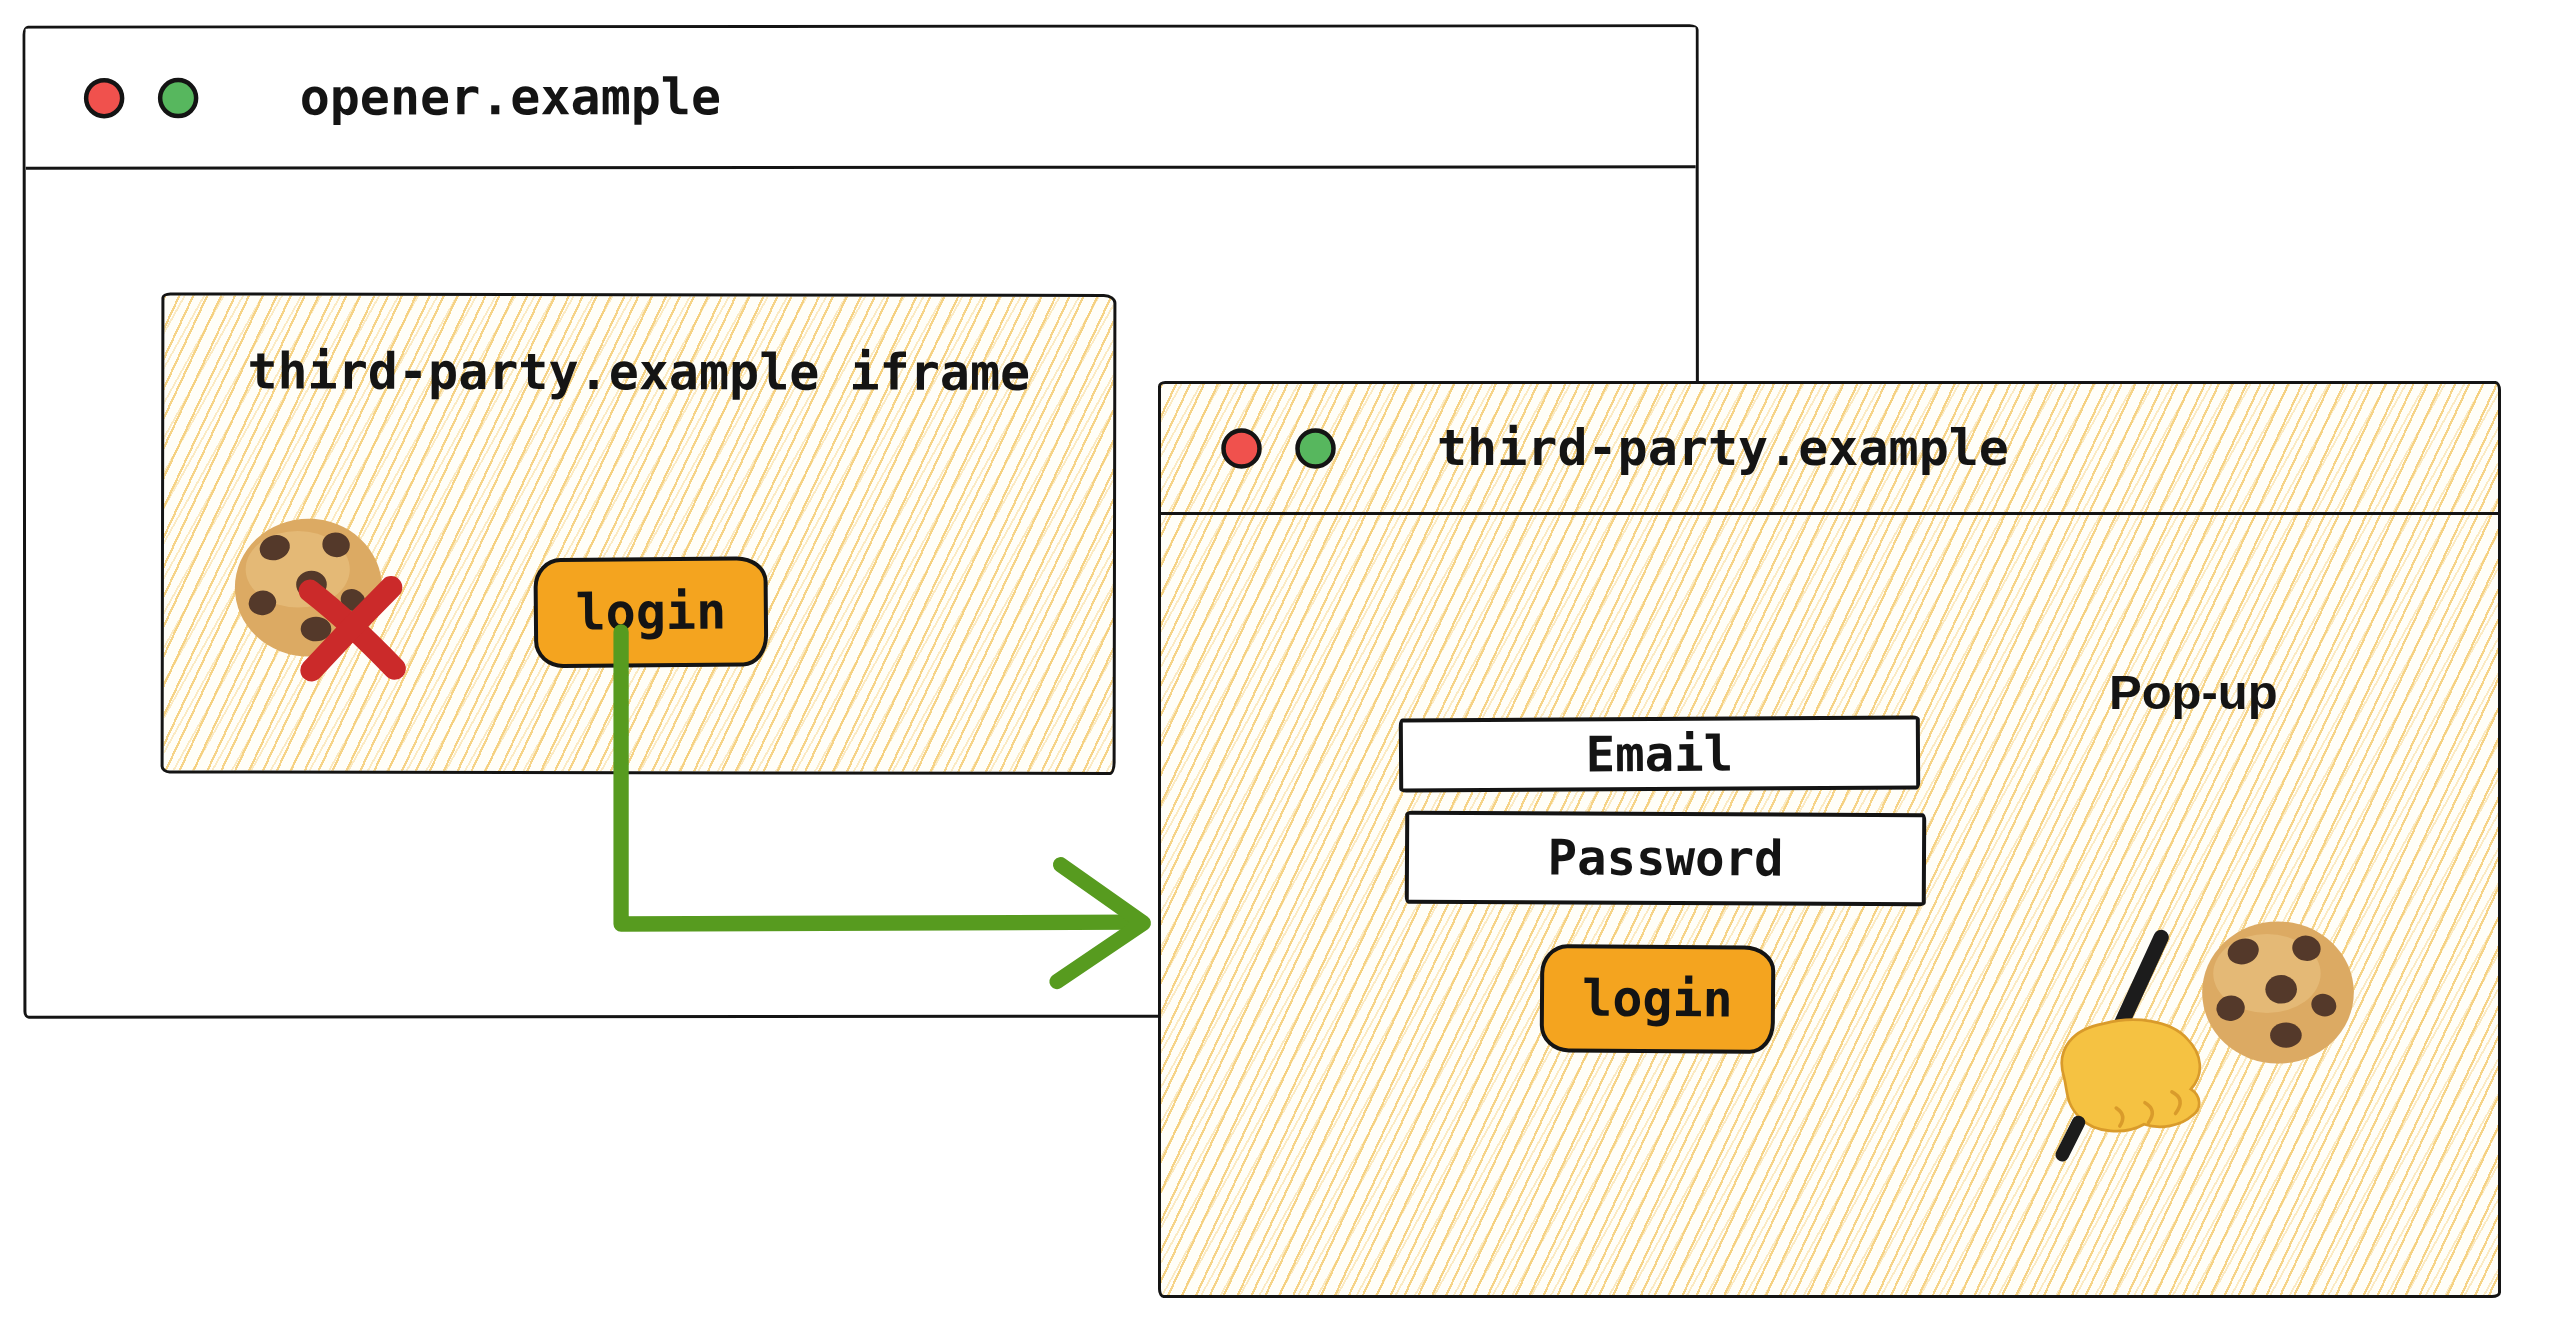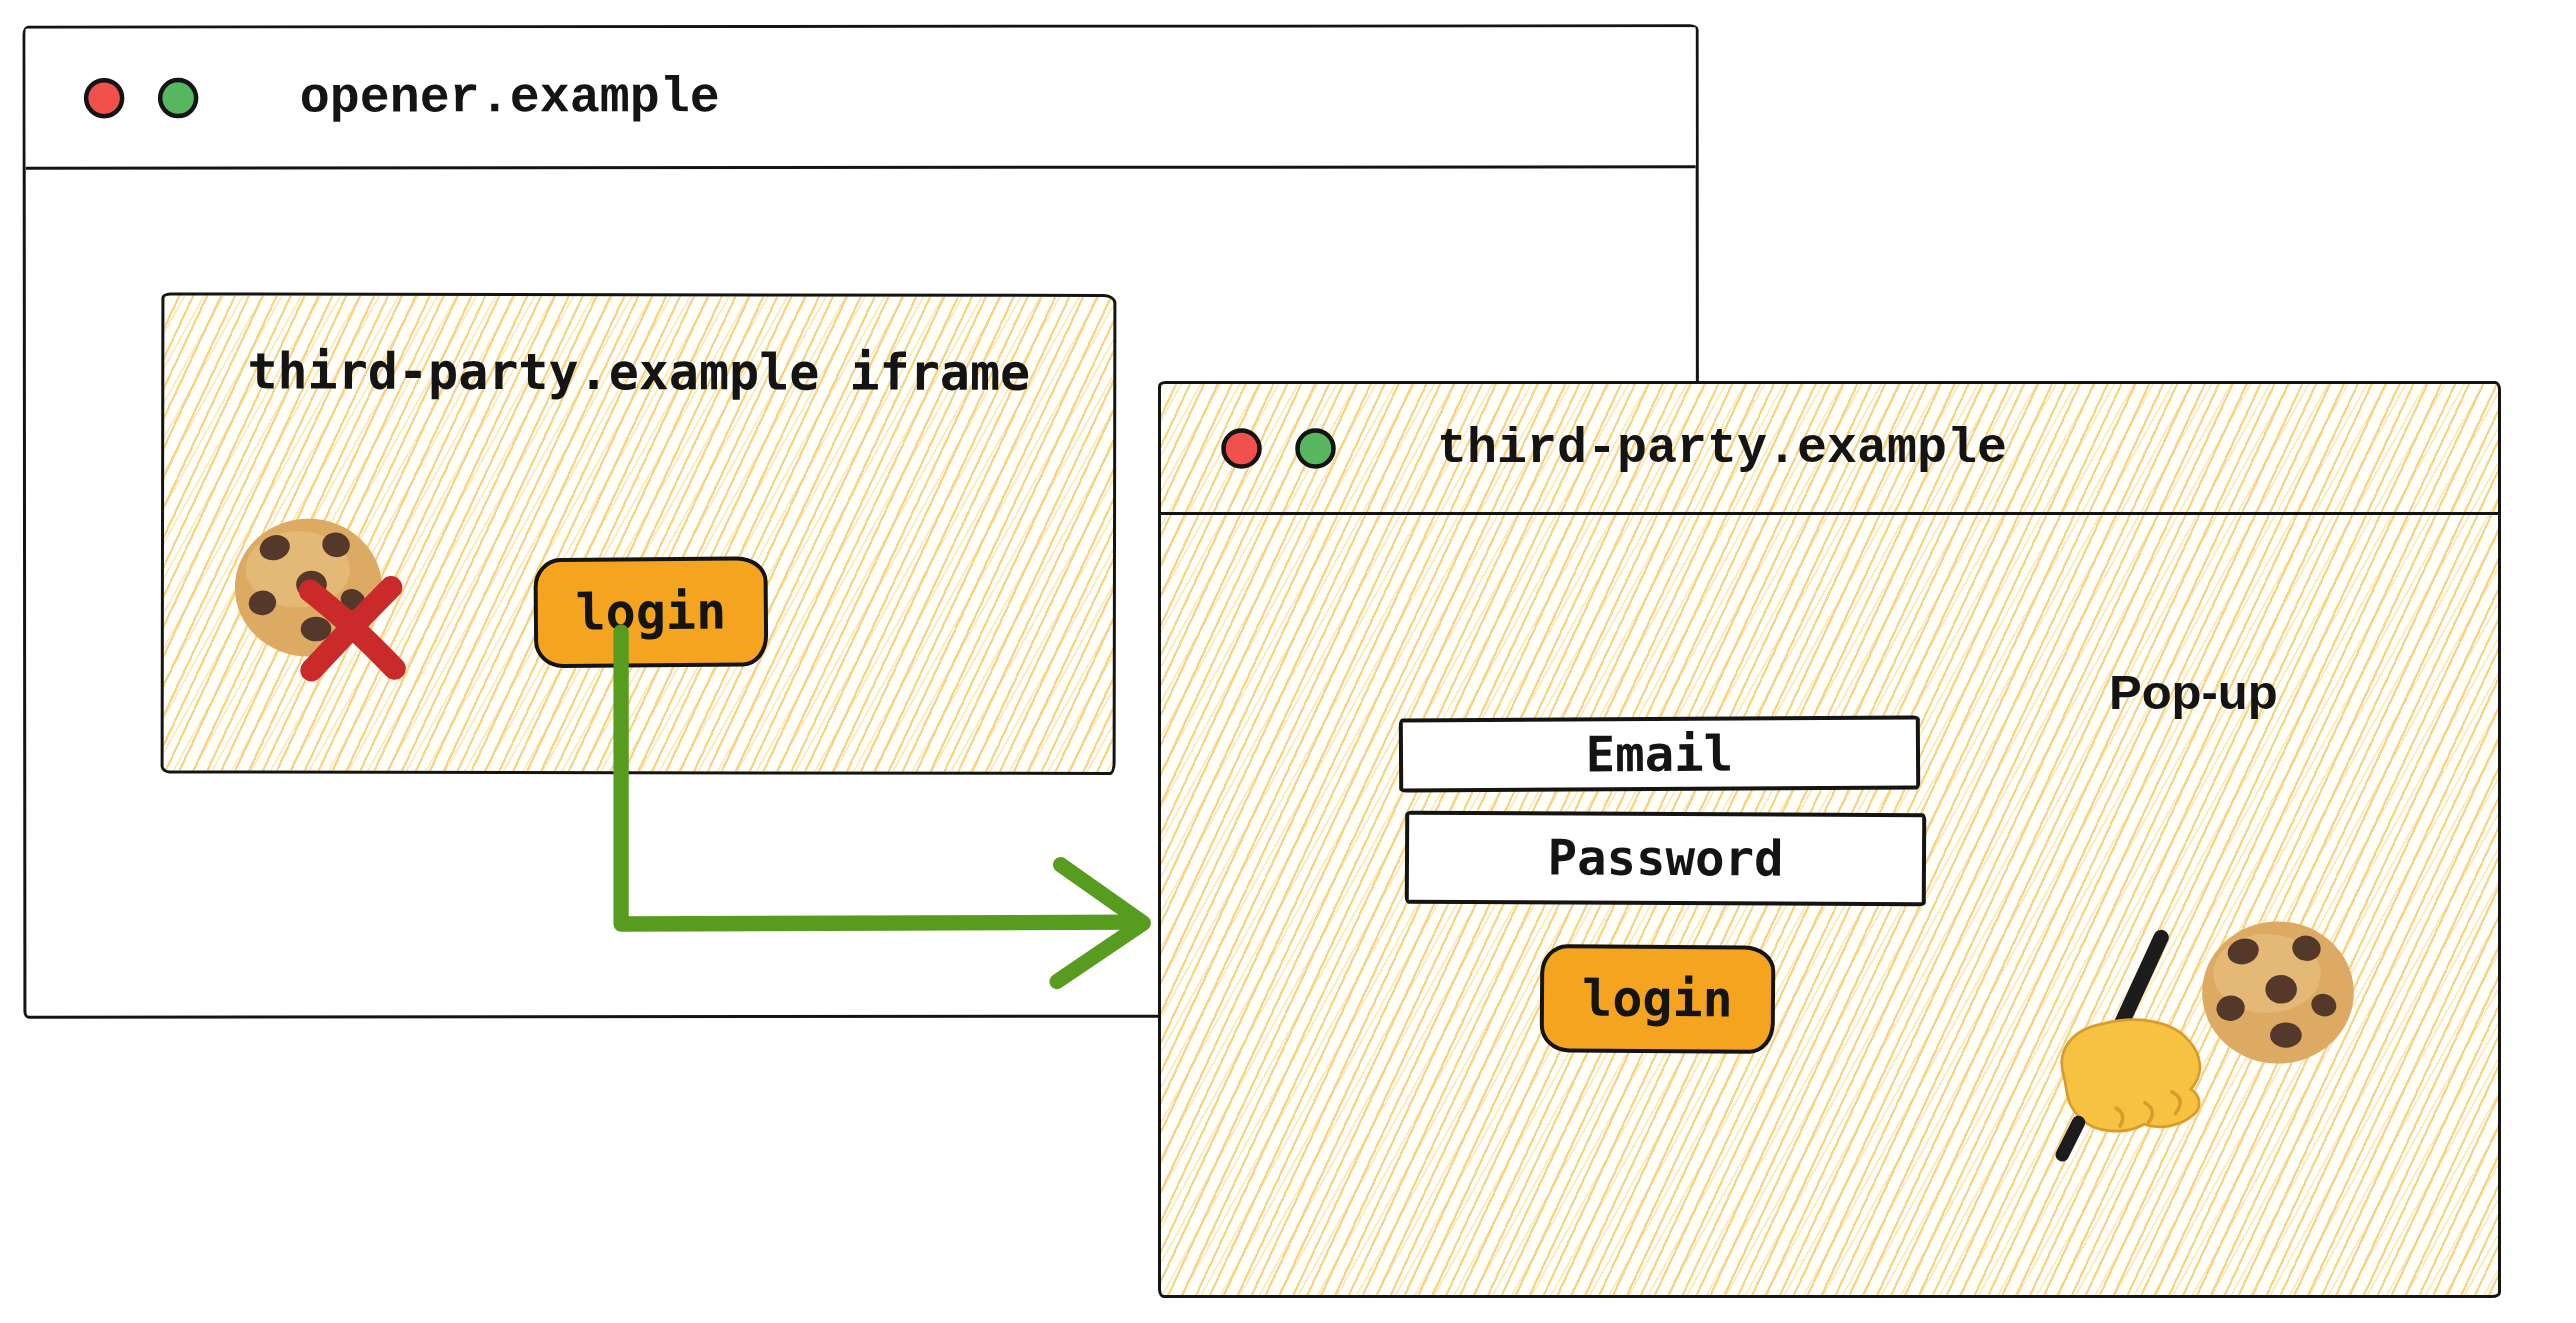--- a/index.html
+++ b/index.html
@@ -33,21 +33,21 @@
   .titlebar{
     position:absolute;left:0;top:0;right:0;
     border-bottom:3.6px solid #141414;
     display:flex;align-items:center;
   }
   .opener .titlebar{height:138px;background:#ffffff;padding-left:56px;}
   .popup .titlebar{height:128px;background:transparent;padding-left:58px;}
   .light{display:block;margin-right:29px;}
   .win-title{
     font-size:50px;font-weight:bold;letter-spacing:0;
-    margin-left:70px;white-space:pre;font-family:Liberation Mono, monospace;
+    margin-left:70px;white-space:pre;
   }
   .iframe-box{
     position:absolute;left:135px;top:265px;width:955px;height:481px;
     box-sizing:border-box;border:3.6px solid #141414;
     border-radius:9px 12.6px 5.4px 9px / 5.4px 9px 12.6px 7.2px;
     transform:rotate(0.15deg);
   }
   .iframe-heading{
     position:absolute;left:0;right:0;top:47px;
     text-align:center;font-size:50px;font-weight:bold;white-space:pre;

